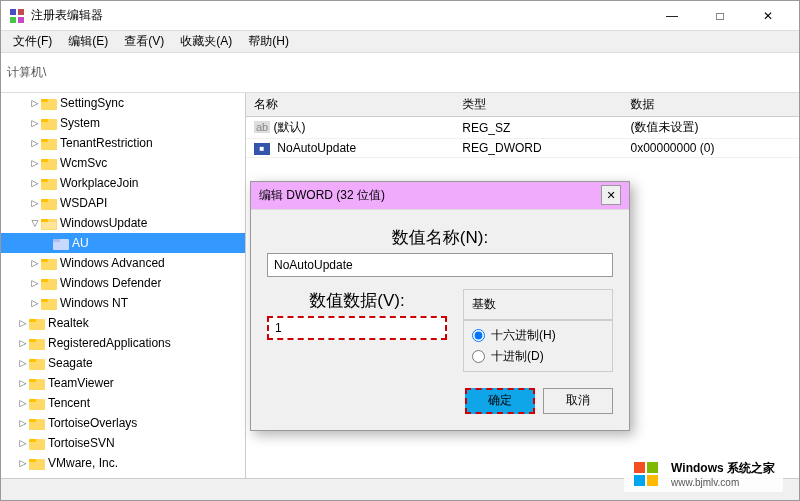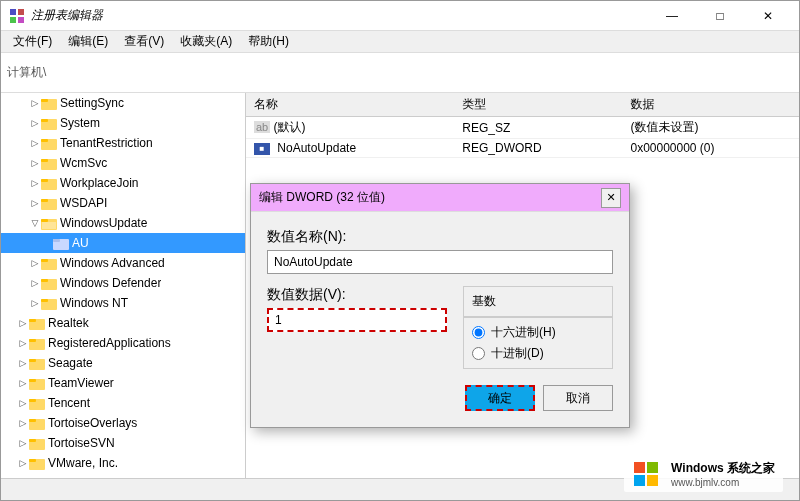--- a/index.html
+++ b/index.html
@@ -39,21 +39,20 @@
     }
 
     .title-bar-icon {
       width: 16px;
       height: 16px;
     }
 
     .title-bar-title {
       font-size: 12px;
       color: #000;
-      font-style: italic;
     }
 
     .title-bar-controls {
       display: flex;
       gap: 2px;
     }
 
     .title-bar-btn {
       width: 46px;
       height: 30px;
@@ -259,22 +258,23 @@
       align-items: center;
       justify-content: center;
       font-size: 11px;
     }
 
     .dialog-body {
       padding: 16px;
     }
 
     .dialog-field-label {
-      font-size: 14px;
+      font-size: 17px;
       margin-bottom: 4px;
+      text-align: center;
     }
 
     .dialog-input {
       width: 100%;
       height: 24px;
       border: 1px solid #999;
       padding: 2px 6px;
       font-size: 12px;
       background: #fff;
       margin-bottom: 12px;

